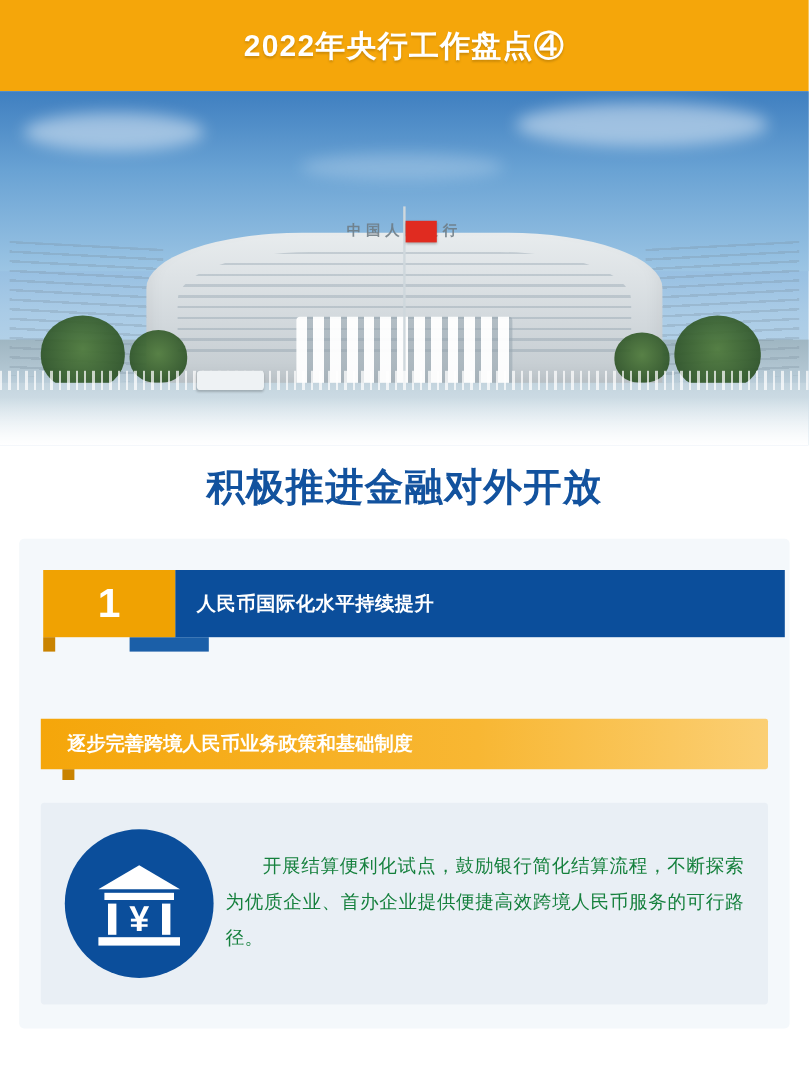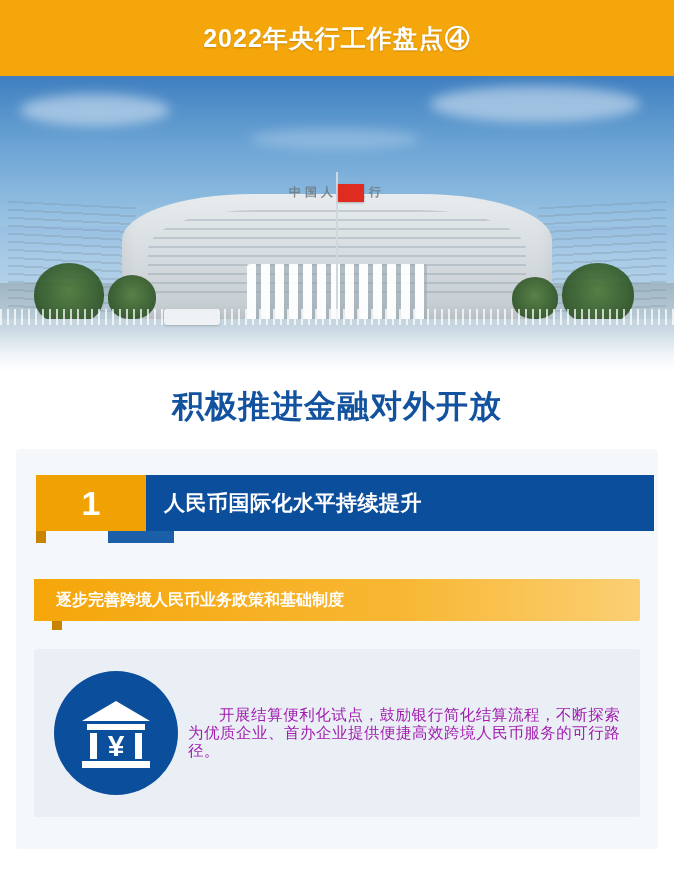--- a/index.html
+++ b/index.html
@@ -230,29 +230,29 @@
     width: 66px; height: 12px;
     background: #1b5fa8;
   }
   .blue-bar {
     flex: 1;
     background: #0b4e9b;
     display: flex;
     align-items: center;
     padding-left: 18px;
     color: #ffffff;
-    font-size: 21px;
+    font-size: 16px;
     font-weight: bold;
     letter-spacing: .5px;
     margin-right: 4px;
   }
 
   
   .sub-bar {
-    margin: 48px 18px 0 18px;
+    margin: 68px 18px 0 18px;
     height: 42px;
     background: linear-gradient(90deg, #f5a60a 0%, #f8b733 60%, #fbcf74 100%);
     display: flex;
     align-items: center;
     padding-left: 22px;
     color: #ffffff;
     font-size: 16px;
     font-weight: bold;
     position: relative;
     border-radius: 0 2px 2px 0;
@@ -278,23 +278,23 @@
   .icon-circle {
     flex: 0 0 124px;
     width: 124px; height: 124px;
     border-radius: 50%;
     background: #0b4e9b;
     position: relative;
     margin-right: 10px;
   }
   .icon-circle svg { display: block; }
   .body-text {
-    color: #a21caf;
+    color: #15803d;
     font-size: 15.5px;
-    line-height: 18px;
+    line-height: 30px;
     text-indent: 2em;
     text-align: justify;
     letter-spacing: .3px;
   }
 </style>
 </head>
 <body>
 
 <div class="banner">
   <div class="banner-title">2022年央行工作盘点④</div>

